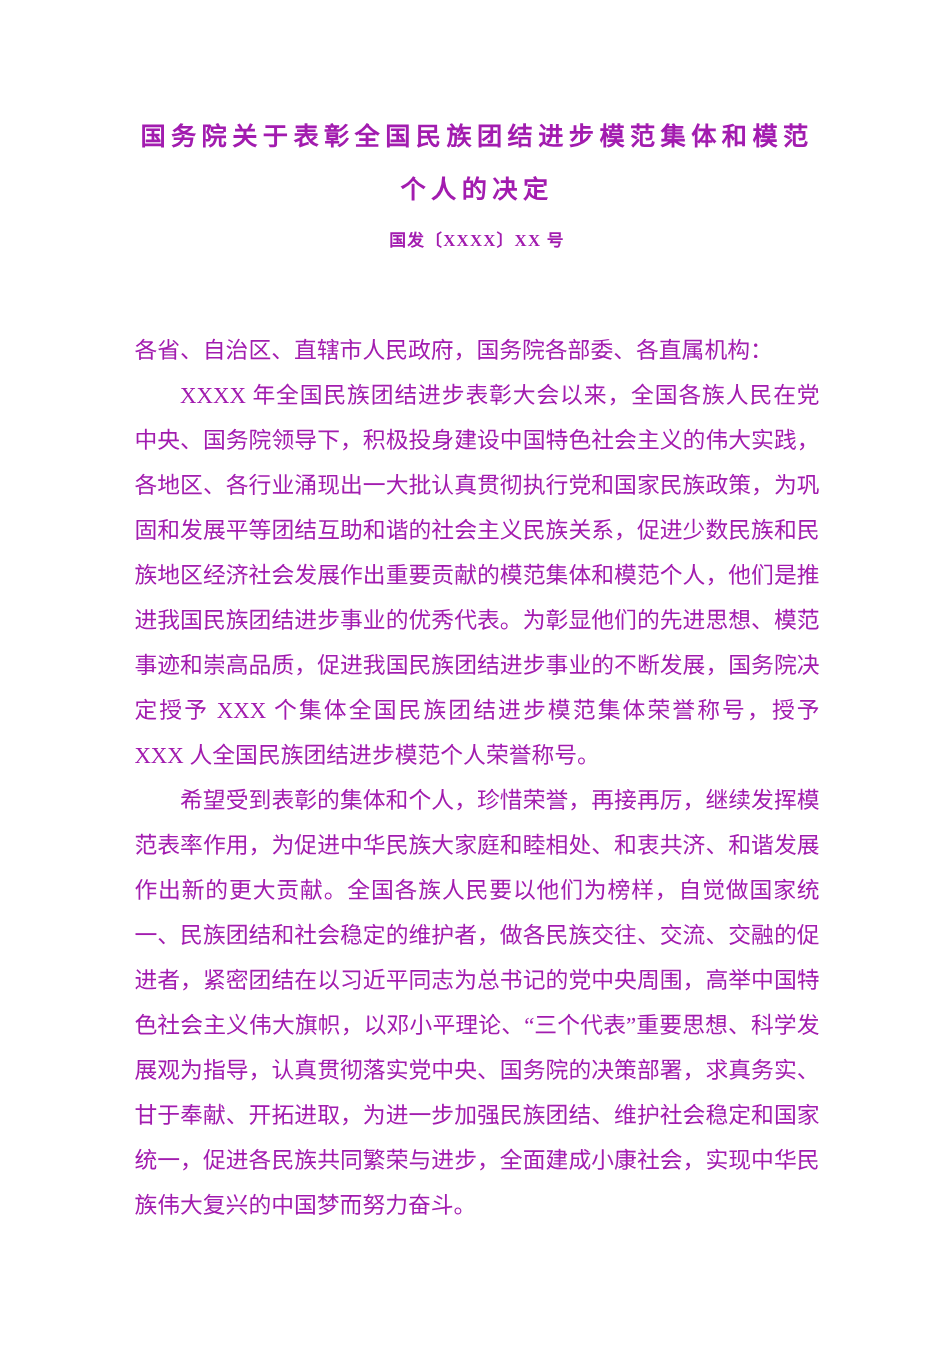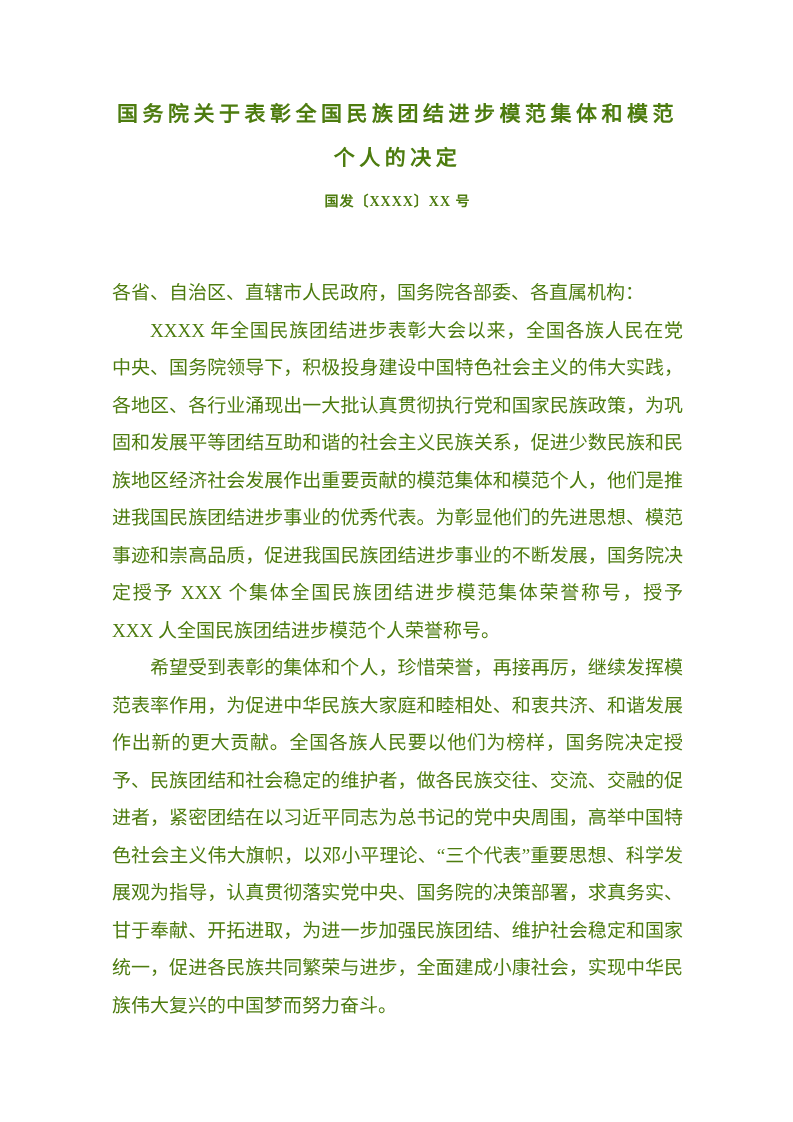--- a/index.html
+++ b/index.html
@@ -6,21 +6,21 @@
     margin: 0;
     padding: 0;
     background: #ffffff;
   }
   .page {
     position: relative;
     width: 793px;
     height: 1122px;
     margin: 0 auto;
     background: #ffffff;
-    color: #4d7c0f;
+    color: #a21caf;
     box-sizing: border-box;
     padding: 92px 110px 12px 112px;
     font-family: "Liberation Serif", "DejaVu Serif", serif;
     overflow: hidden;
   }
   .doc-title {
     margin: 0;
     text-align: center;
     font-size: 21px;
     font-weight: bold;
@@ -59,15 +59,15 @@
 <div class="page">
   <h1 class="doc-title">国务院关于表彰全国民族团结进步模范集体和模范个人的决定</h1>
 
   <div class="doc-number">国发〔XXXX〕XX 号</div>
 
   <div class="doc-body">
     <p class="salutation">各省、自治区、直辖市人民政府，国务院各部委、各直属机构：</p>
 
     <p class="para">XXXX 年全国民族团结进步表彰大会以来，全国各族人民在党中央、国务院领导下，积极投身建设中国特色社会主义的伟大实践，各地区、各行业涌现出一大批认真贯彻执行党和国家民族政策，为巩固和发展平等团结互助和谐的社会主义民族关系，促进少数民族和民族地区经济社会发展作出重要贡献的模范集体和模范个人，他们是推进我国民族团结进步事业的优秀代表。为彰显他们的先进思想、模范事迹和崇高品质，促进我国民族团结进步事业的不断发展，国务院决定授予 XXX 个集体全国民族团结进步模范集体荣誉称号，授予 XXX 人全国民族团结进步模范个人荣誉称号。</p>
 
-    <p class="para">希望受到表彰的集体和个人，珍惜荣誉，再接再厉，继续发挥模范表率作用，为促进中华民族大家庭和睦相处、和衷共济、和谐发展作出新的更大贡献。全国各族人民要以他们为榜样，国务院决定授予、民族团结和社会稳定的维护者，做各民族交往、交流、交融的促进者，紧密团结在以习近平同志为总书记的党中央周围，高举中国特色社会主义伟大旗帜，以邓小平理论、“三个代表”重要思想、科学发展观为指导，认真贯彻落实党中央、国务院的决策部署，求真务实、甘于奉献、开拓进取，为进一步加强民族团结、维护社会稳定和国家统一，促进各民族共同繁荣与进步，全面建成小康社会，实现中华民族伟大复兴的中国梦而努力奋斗。</p>
+    <p class="para">希望受到表彰的集体和个人，珍惜荣誉，再接再厉，继续发挥模范表率作用，为促进中华民族大家庭和睦相处、和衷共济、和谐发展作出新的更大贡献。全国各族人民要以他们为榜样，自觉做国家统一、民族团结和社会稳定的维护者，做各民族交往、交流、交融的促进者，紧密团结在以习近平同志为总书记的党中央周围，高举中国特色社会主义伟大旗帜，以邓小平理论、“三个代表”重要思想、科学发展观为指导，认真贯彻落实党中央、国务院的决策部署，求真务实、甘于奉献、开拓进取，为进一步加强民族团结、维护社会稳定和国家统一，促进各民族共同繁荣与进步，全面建成小康社会，实现中华民族伟大复兴的中国梦而努力奋斗。</p>
   </div>
 </div>
 
 </body></html>

